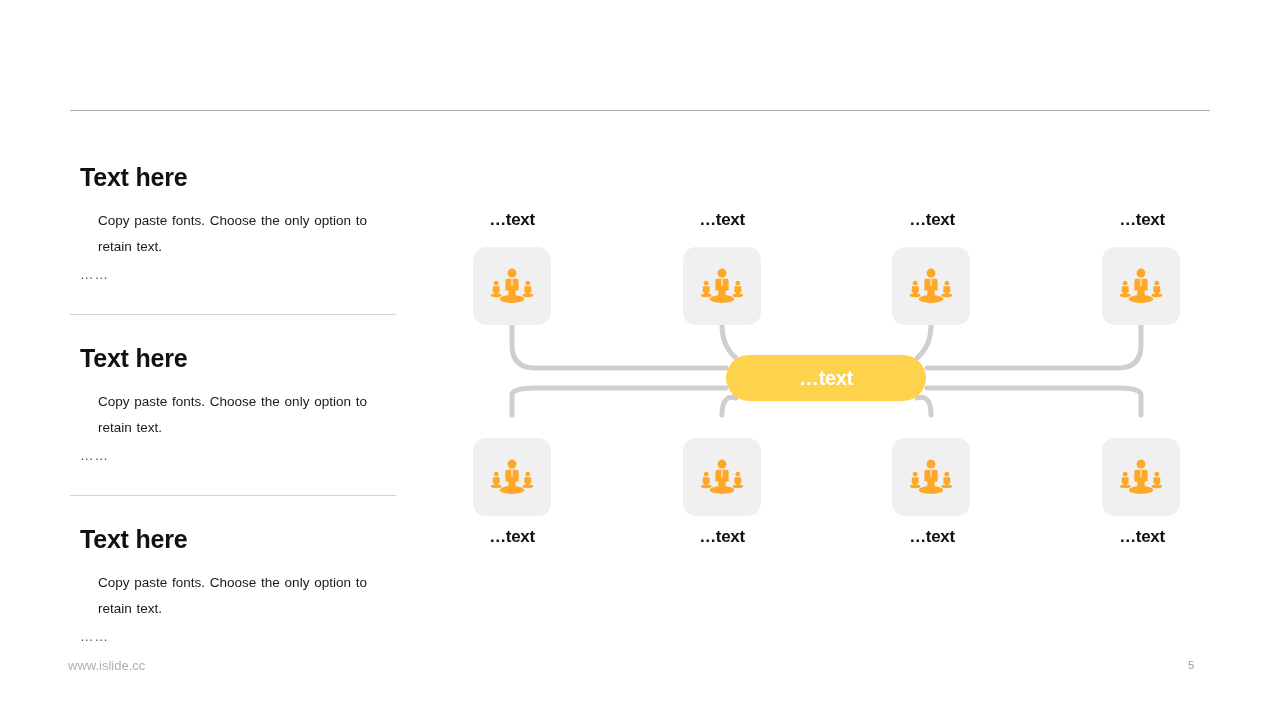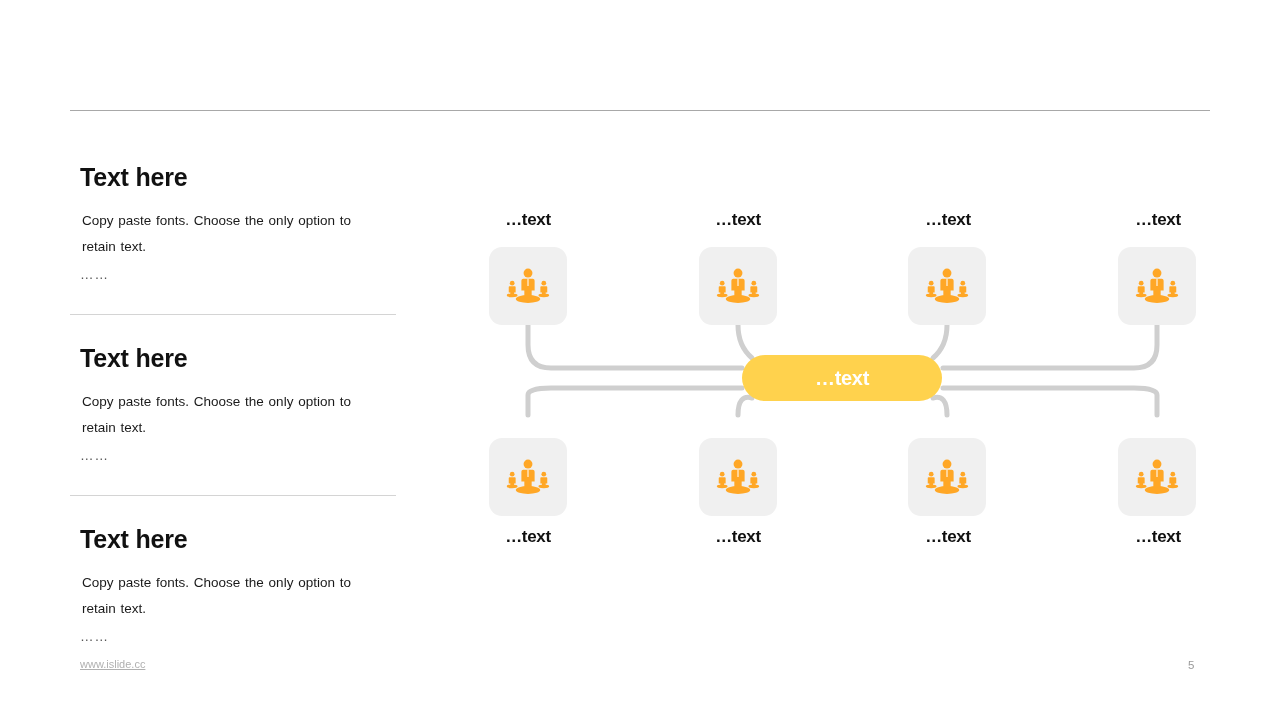--- a/index.html
+++ b/index.html
@@ -47,36 +47,36 @@
     font-weight: bold;
     color: #111111;
     letter-spacing: -0.2px;
     margin: 14px 0 0 10px;
     line-height: 1.2;
   }
   .block-body {
     font-size: 13.5px;
     color: #1a1a1a;
     line-height: 26px;
-    margin: 16px 0 0 12px;
+    margin: 16px 0 0 28px;
     width: 300px;
     word-spacing: 1px;
   }
   .block-dots {
     font-size: 13.5px;
     color: #555555;
     line-height: 26px;
     margin: 2px 0 26px 10px;
     letter-spacing: 1px;
   }
 
   
   .diagram {
     position: absolute;
-    left: 430px;
+    left: 414px;
     top: 150px;
     width: 820px;
     height: 440px;
   }
   .diagram svg.connectors {
     position: absolute;
     left: 0;
     top: 0;
     width: 820px;
     height: 440px;
@@ -123,25 +123,24 @@
   .center-pill span {
     color: #ffffff;
     font-size: 20px;
     font-weight: bold;
     letter-spacing: -0.3px;
   }
 
   
   .footer-url {
     position: absolute;
-    left: 80px;
+    left: 68px;
     top: 658px;
-    font-size: 11px;
+    font-size: 13px;
     color: #b0b0b0;
-    text-decoration: underline;
   }
   .footer-page {
     position: absolute;
     left: 1188px;
     top: 659px;
     font-size: 11.5px;
     color: #9a9a9a;
   }
 </style>
 </head>

